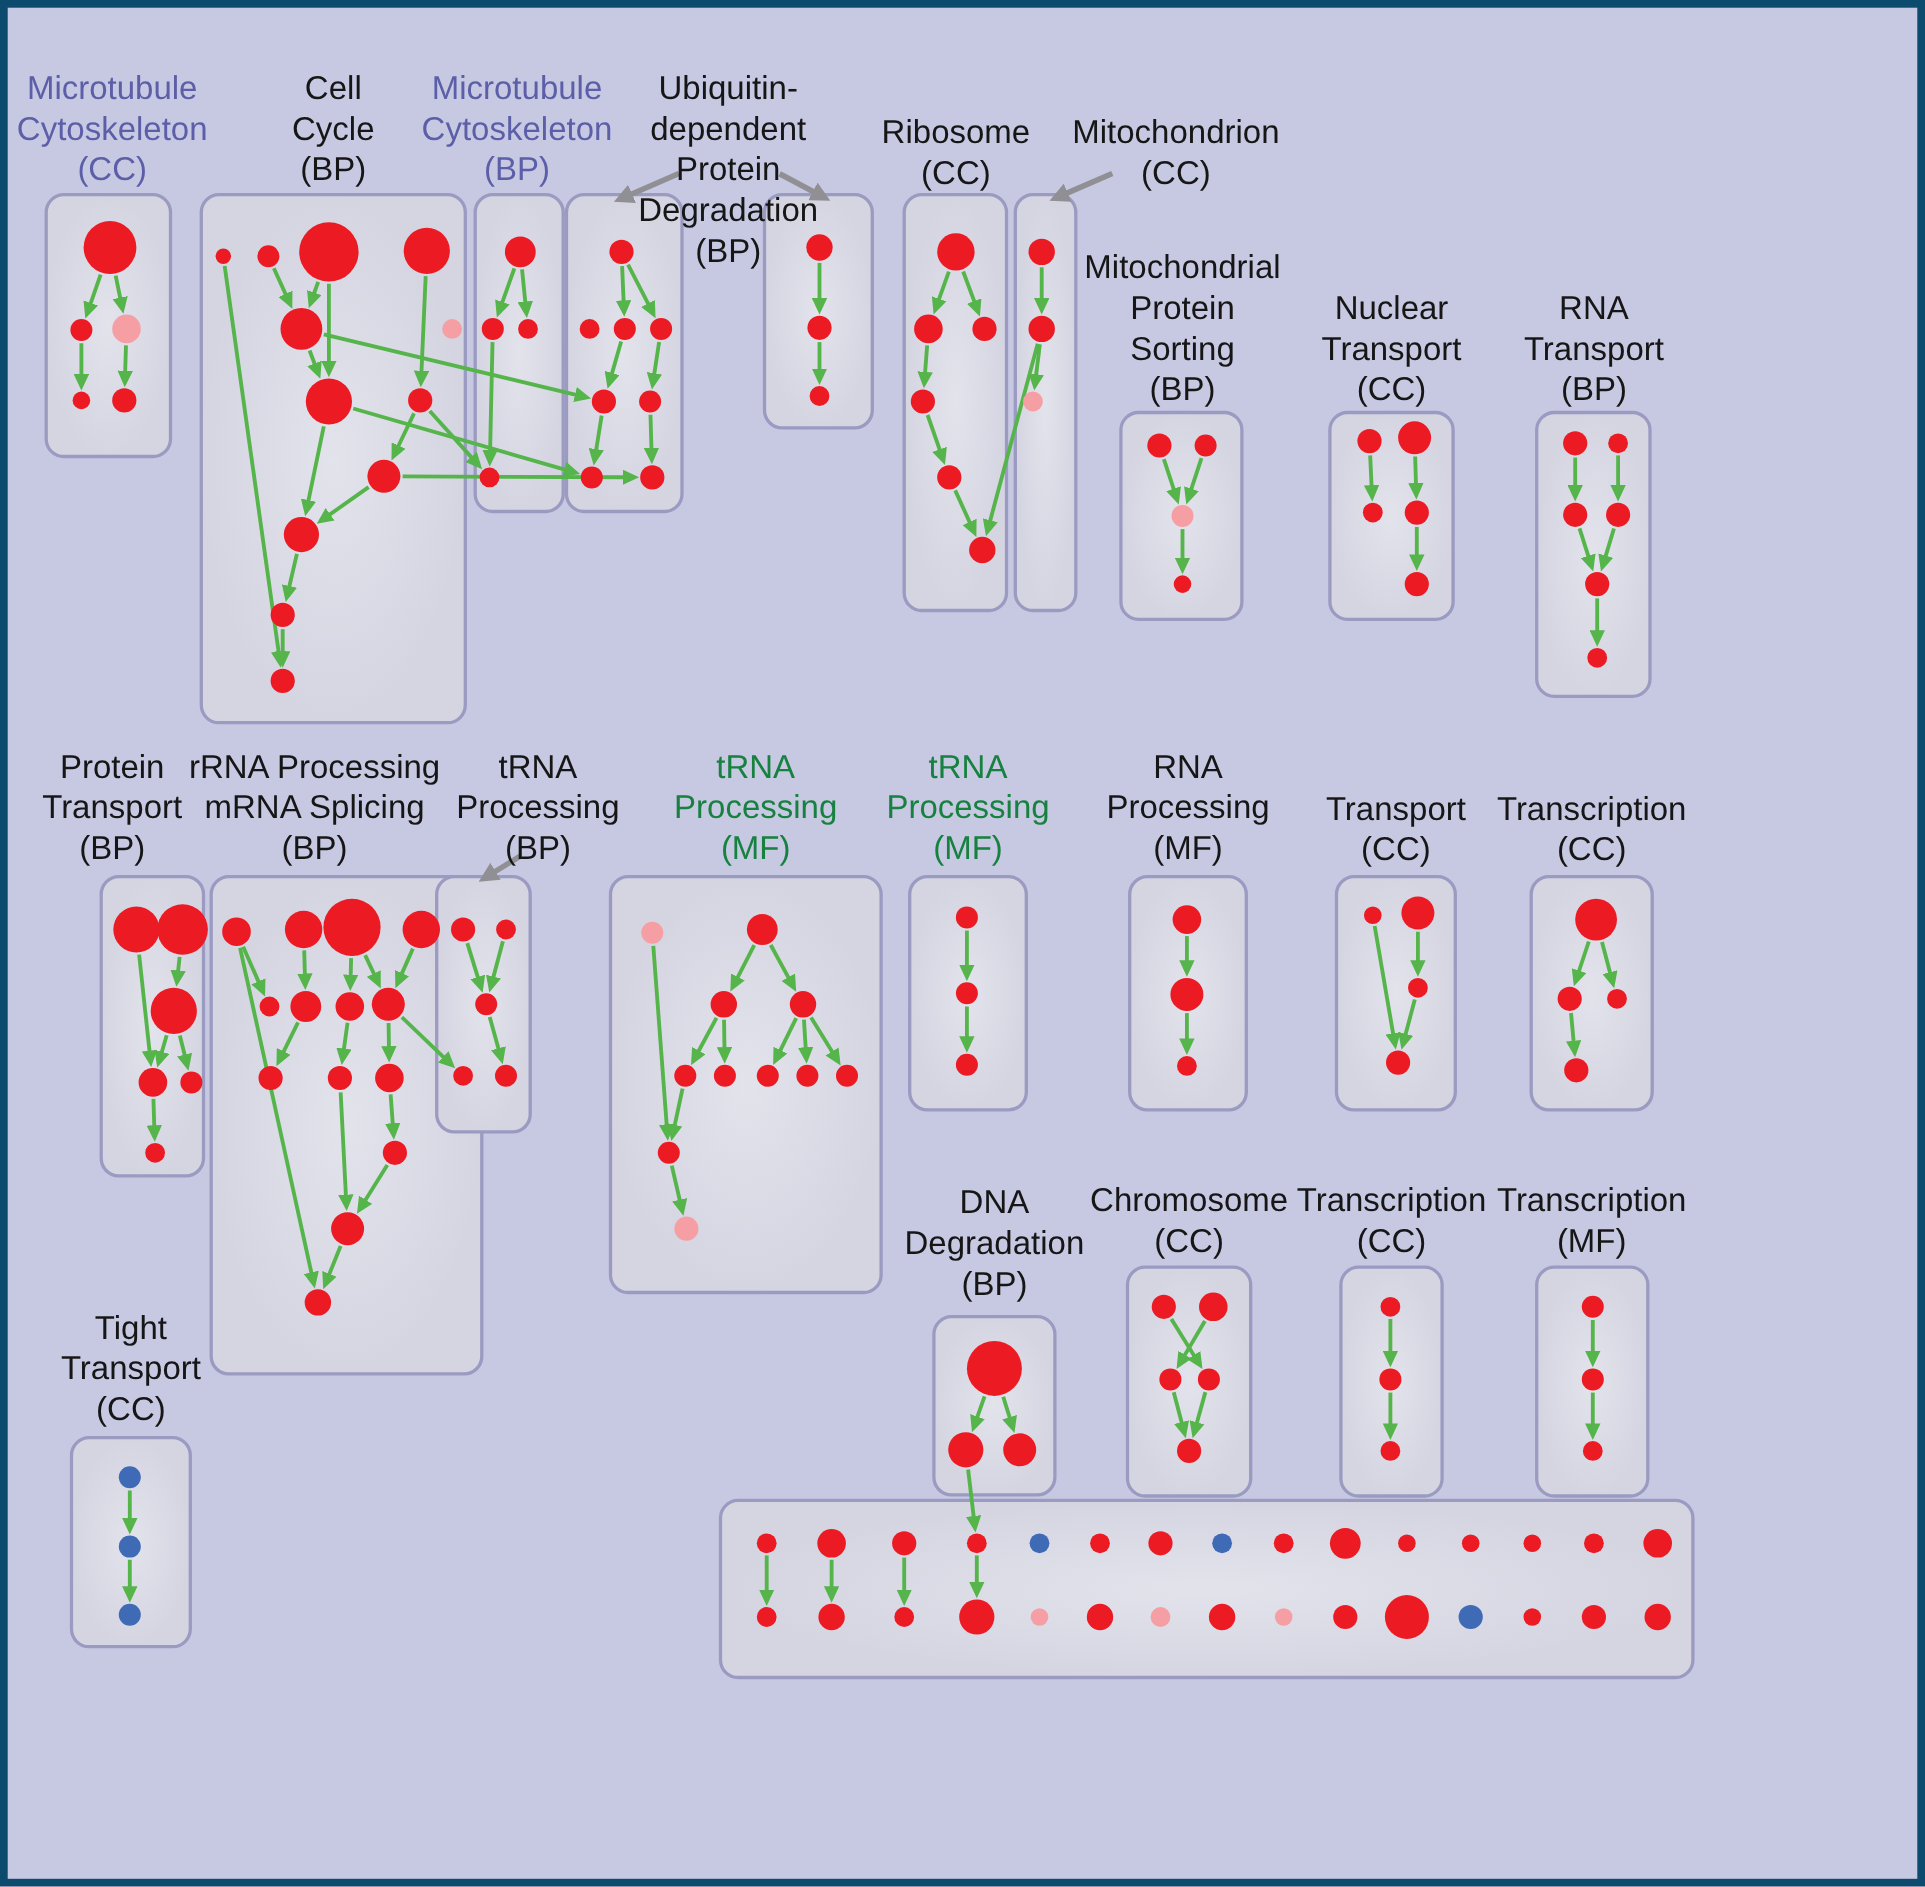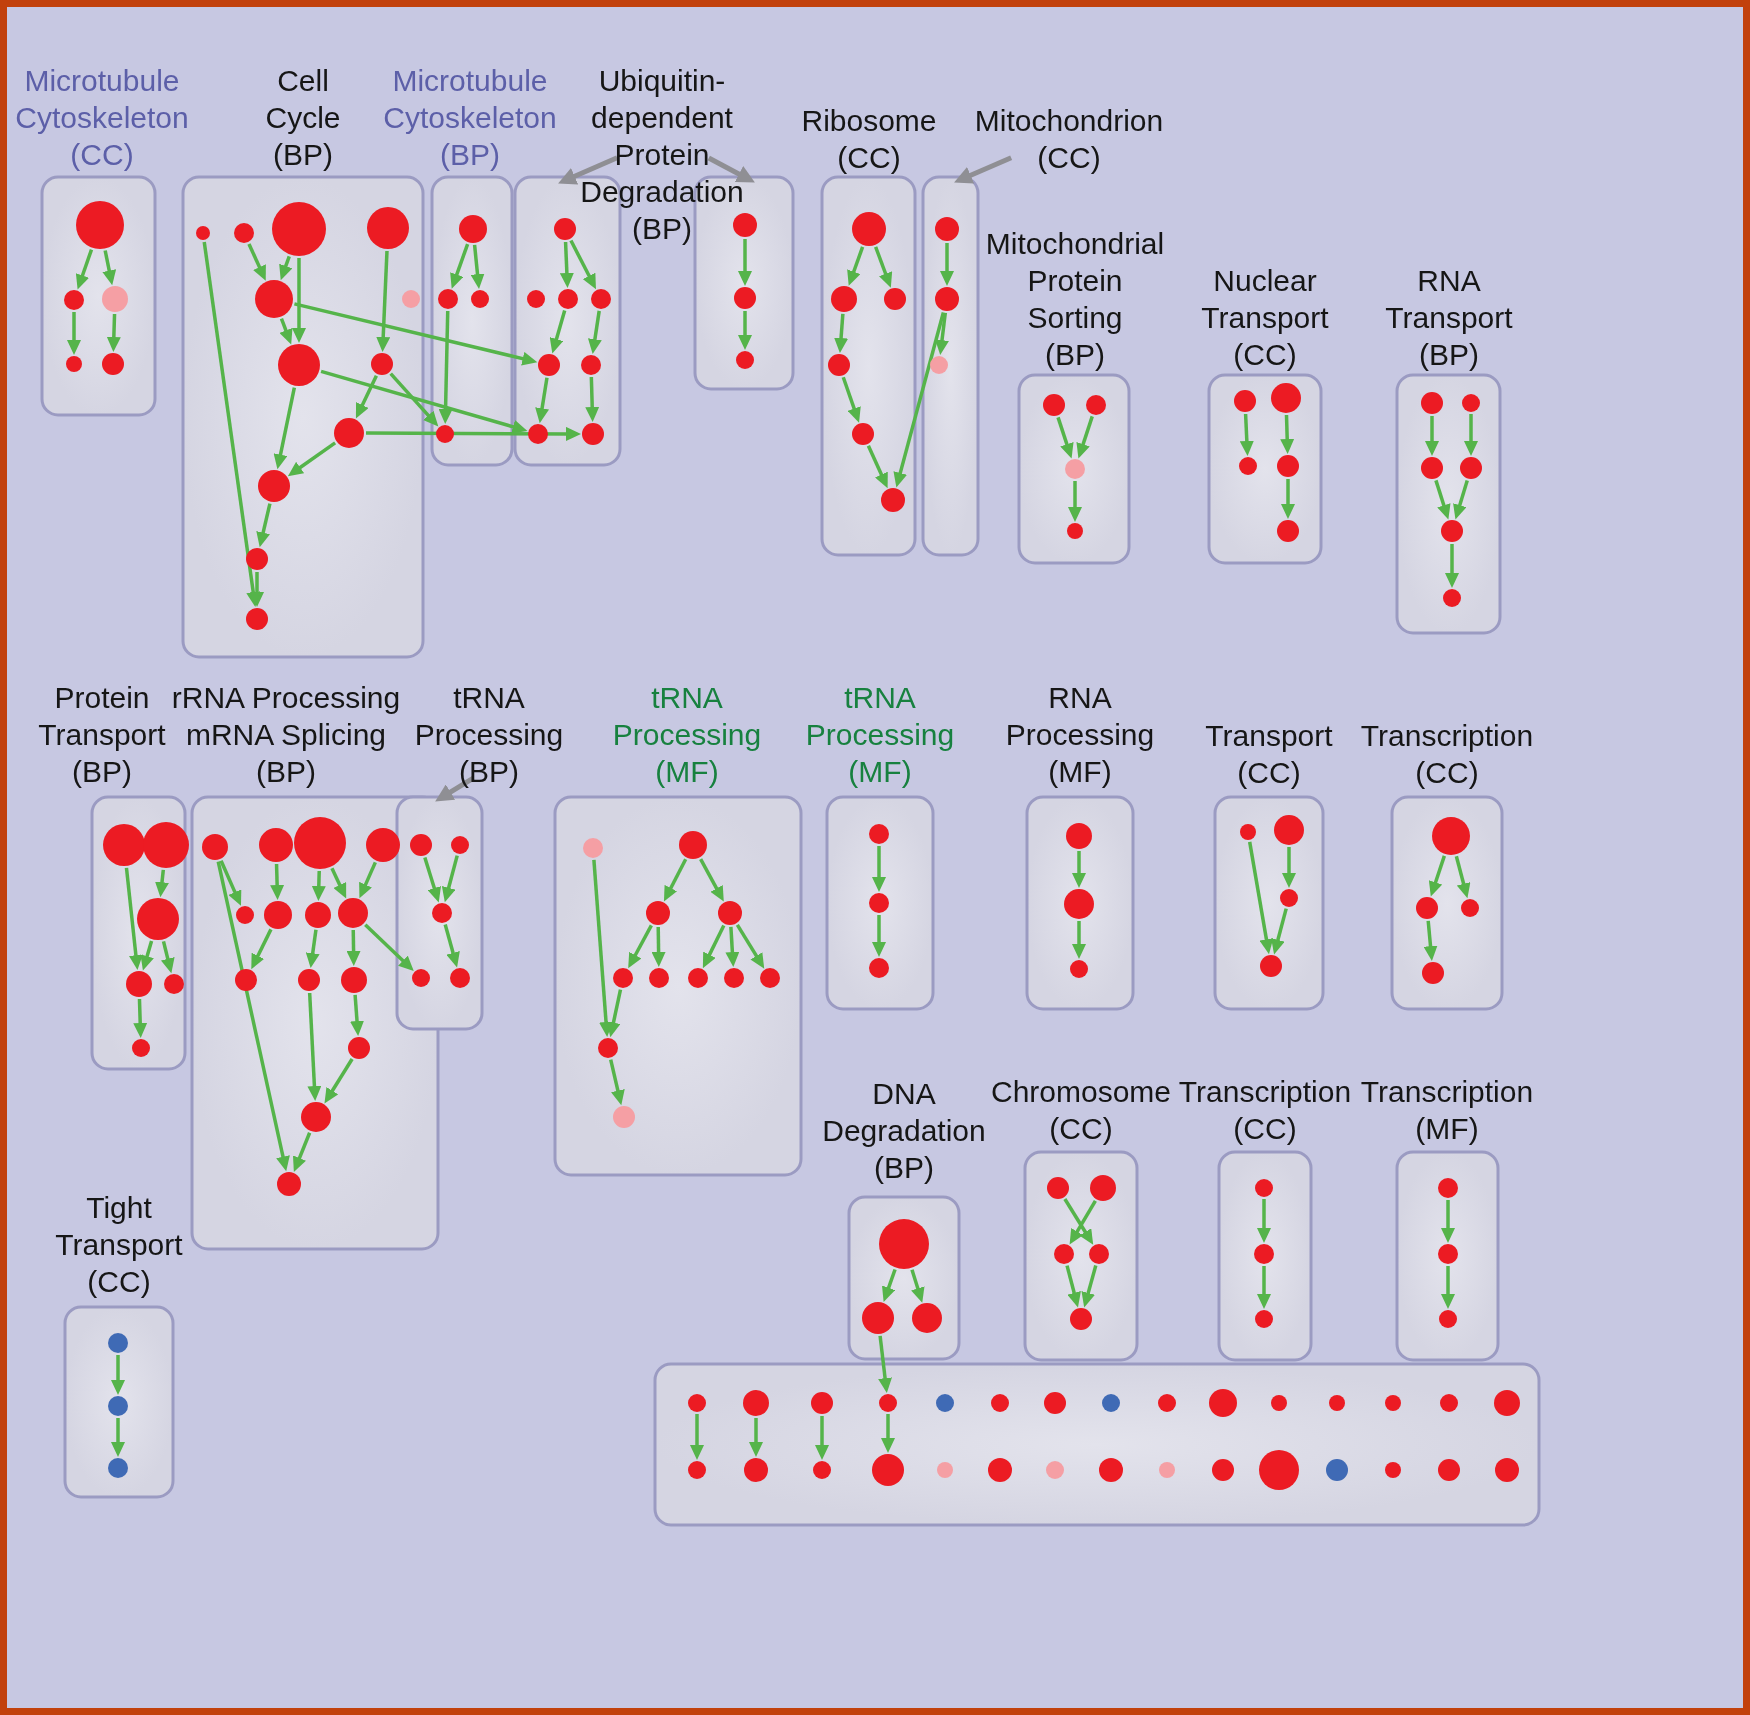--- a/index.html
+++ b/index.html
@@ -1,20 +1,20 @@
 <!DOCTYPE html>
 <html style="--bg: #c7c8e2; --label-blue: #5c5fa8; --label-green: #17813f; --edge-green: #55b44a;"><head>
 <meta charset="utf-8">
 <style>
   html,body { margin:0; padding:0; background:#9fa0bd; }
   .canvas {
     position:relative;
     width:1750px; height:1715px;
     background: var(--bg, #c7c8e2);
-    border: 7px solid #c2410c;
+    border: 7px solid #0c4a6e;
     box-sizing:border-box;
     overflow:hidden;
     font-family:"Liberation Sans","DejaVu Sans",sans-serif;
   }
   #graph { position:absolute; left:0; top:0; }
   .cluster-box { fill:url(#boxgrad); stroke:#9b9bc2; stroke-width:3; }
   .gedge { stroke:var(--edge-green,#55b44a); stroke-width:3.5; fill:none; }
   .pedge { stroke:#8f8f94; stroke-width:5; fill:none; }
   .gnode { stroke:none; }
 

